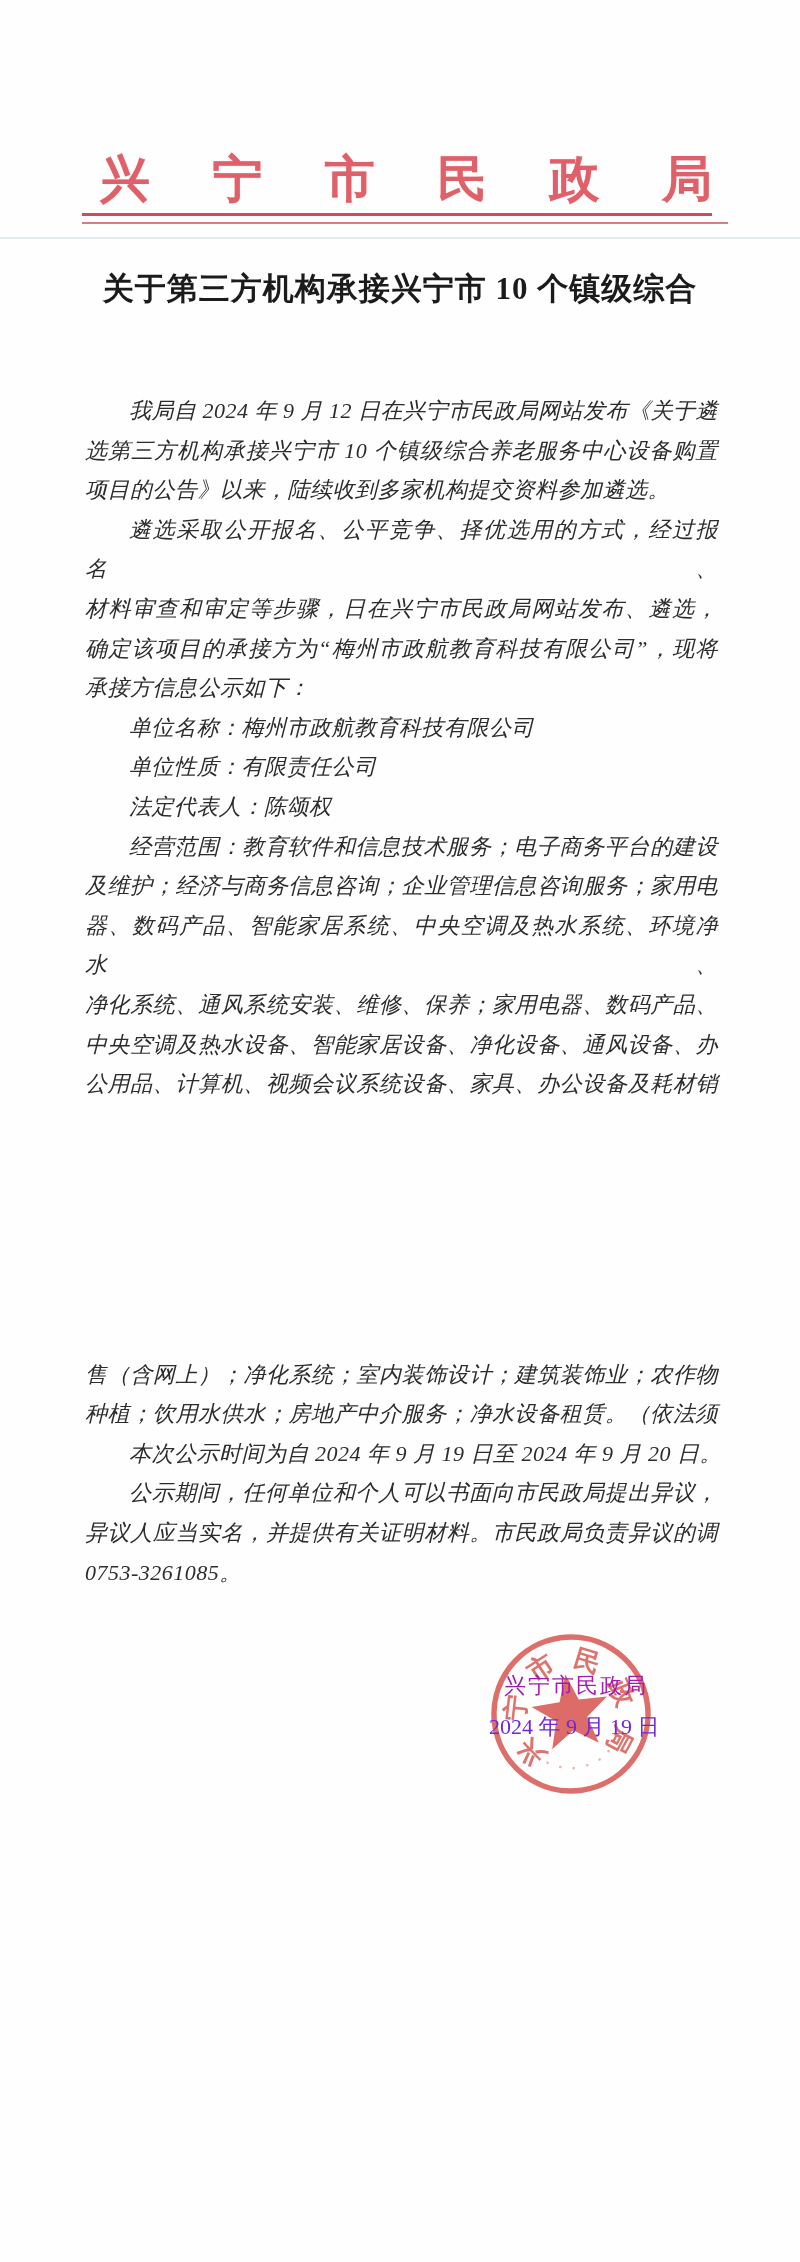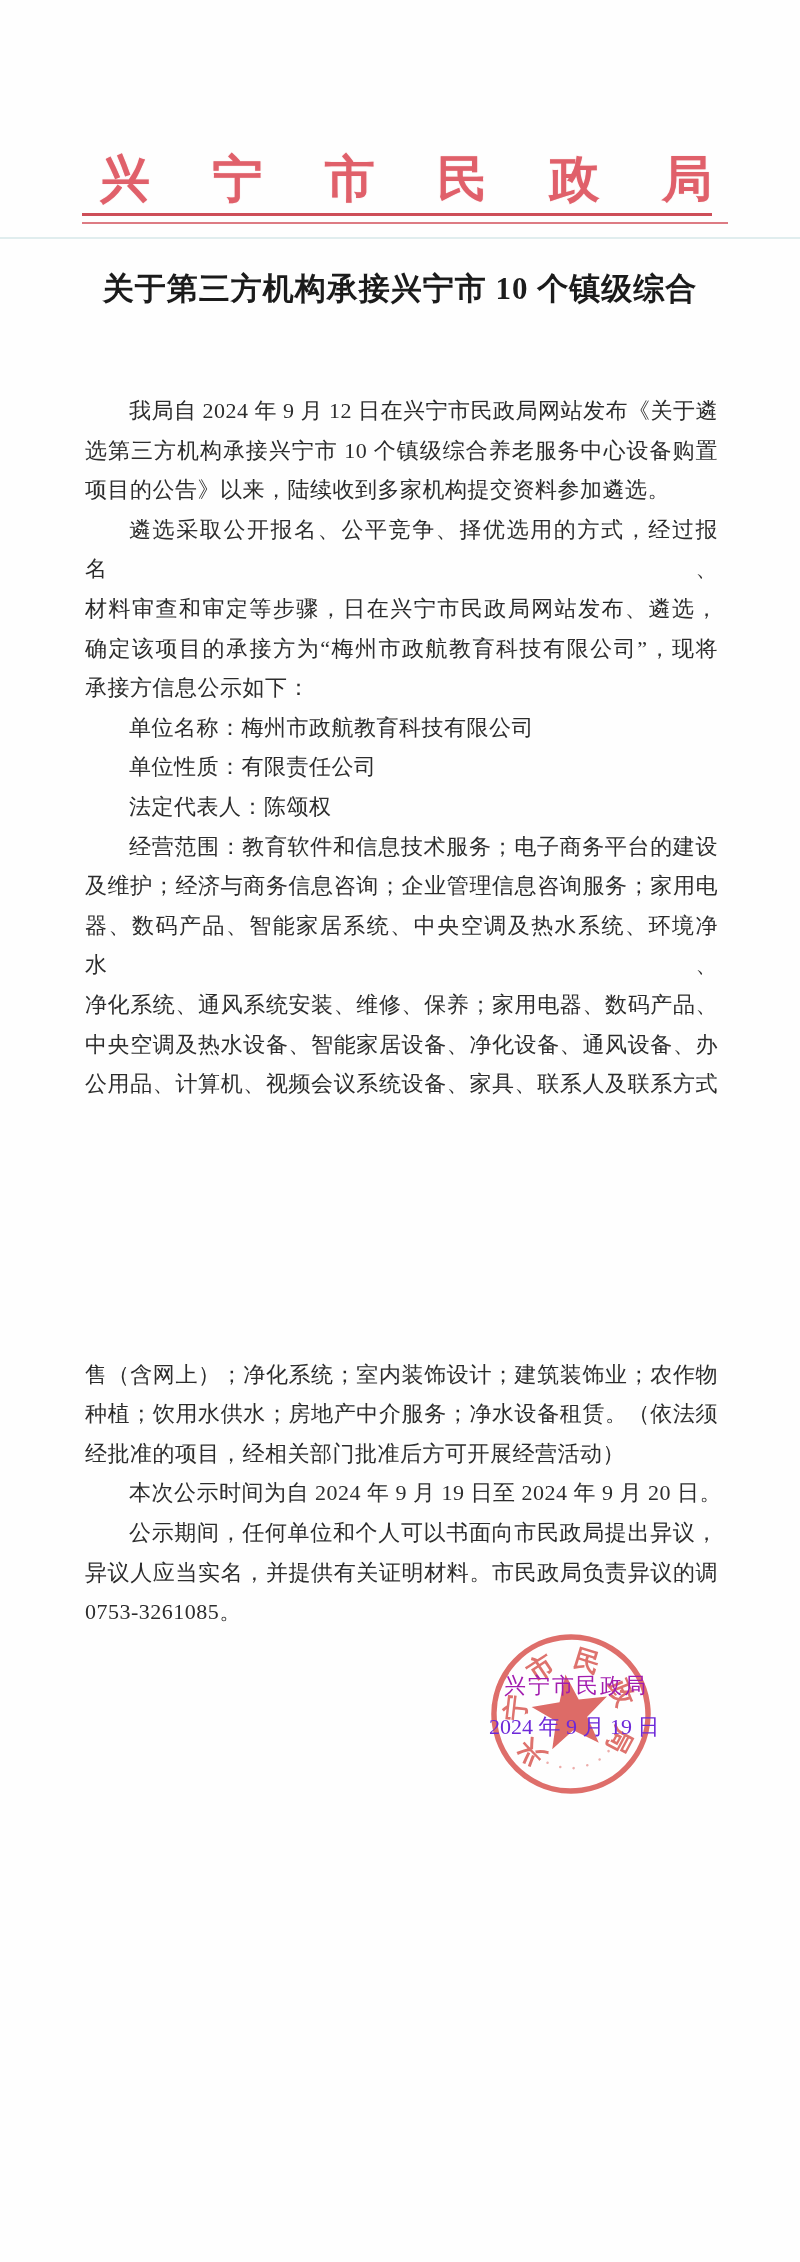--- a/index.html
+++ b/index.html
@@ -27,21 +27,21 @@
     position:absolute;left:0;top:266px;width:800px;
     text-align:center;font-size:31px;font-weight:700;color:#1b1b1b;
     line-height:45px;letter-spacing:1px;
   }
 
   
   .body-text{
     position:absolute;left:85px;top:391px;width:633px;
     font-size:22px;color:#2c2c2c;line-height:39.6px;letter-spacing:.5px;
   }
-  .b-line{white-space:nowrap;}
+  .b-line{white-space:nowrap;font-style:italic;}
   .b-line.fill{white-space:normal;text-align:justify;text-align-last:justify;}
   .b-line.indent{text-indent:44px;}
   .page-gap{height:251px;}
 
   
   .sig-agency{position:absolute;left:504px;top:1671px;font-size:22px;color:#a21caf;letter-spacing:2px;z-index:3;}
   .sig-date{position:absolute;left:489px;top:1712px;font-size:22px;color:#6d28d9;z-index:3;}
   .seal{position:absolute;left:484px;top:1627px;width:174px;height:174px;z-index:2;
         transform:rotate(-8deg);opacity:.92;mix-blend-mode:multiply;}
   .seal svg{width:174px;height:174px;}
@@ -76,25 +76,24 @@
       <div class="b-line fill">确定该项目的承接方为“梅州市政航教育科技有限公司”，现将</div>
       <div class="b-line">承接方信息公示如下：</div>
       <div class="b-line indent">单位名称：梅州市政航教育科技有限公司</div>
       <div class="b-line indent">单位性质：有限责任公司</div>
       <div class="b-line indent">法定代表人：陈颂权</div>
       <div class="b-line indent fill">经营范围：教育软件和信息技术服务；电子商务平台的建设</div>
       <div class="b-line fill">及维护；经济与商务信息咨询；企业管理信息咨询服务；家用电</div>
       <div class="b-line fill">器、数码产品、智能家居系统、中央空调及热水系统、环境净水、</div>
       <div class="b-line fill">净化系统、通风系统安装、维修、保养；家用电器、数码产品、</div>
       <div class="b-line fill">中央空调及热水设备、智能家居设备、净化设备、通风设备、办</div>
-      <div class="b-line fill">公用品、计算机、视频会议系统设备、家具、联系人及联系方式</div>
+      <div class="b-line fill">公用品、计算机、视频会议系统设备、家具、办公设备及耗材销</div>
       <div class="page-gap"></div>
       <div class="b-line fill">售（含网上）；净化系统；室内装饰设计；建筑装饰业；农作物</div>
       <div class="b-line fill">种植；饮用水供水；房地产中介服务；净水设备租赁。（依法须</div>
-      <div class="b-line">经批准的项目，经相关部门批准后方可开展经营活动）</div>
       <div class="b-line indent">本次公示时间为自 2024 年 9 月 19 日至 2024 年 9 月 20 日。</div>
       <div class="b-line indent fill">公示期间，任何单位和个人可以书面向市民政局提出异议，</div>
       <div class="b-line fill">异议人应当实名，并提供有关证明材料。市民政局负责异议的调</div>
       <div class="b-line">0753-3261085。</div>
     </div>
 
   <div class="seal">
     <svg viewBox="0 0 174 174" xmlns="http://www.w3.org/2000/svg">
       <g>
         <circle cx="87" cy="87" r="77" fill="none" stroke="#d8504b" stroke-width="5.5" opacity="0.9"></circle>

